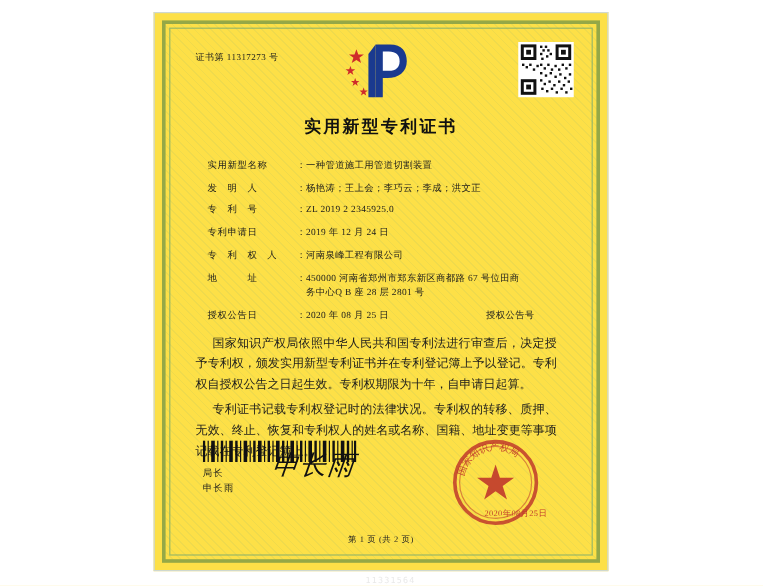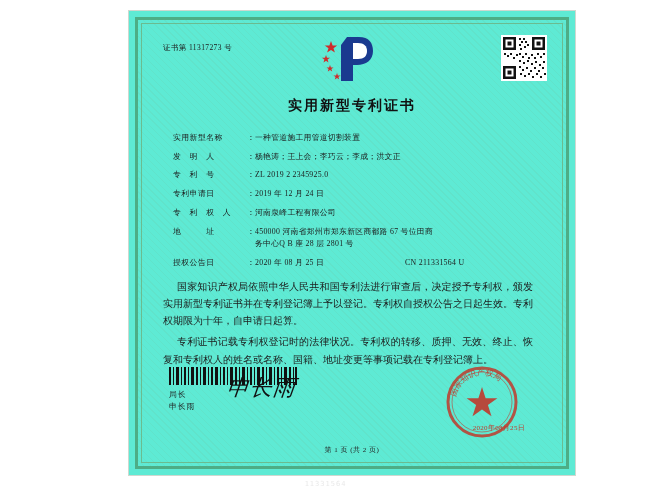--- a/index.html
+++ b/index.html
@@ -19,23 +19,23 @@
     width: 651px;
     height: 488px;
     background: #ffffff;
   }
 
   
   .cert {
     position: absolute;
     left: 128px;
     top: 10px;
-    width: 448px;
+    width: 379px;
     height: 466px;
-    background: #5eead4;
+    background: #fde047;
     border: 1px solid #cfd8cf;
     box-sizing: border-box;
     overflow: hidden;
   }
   .cert-border-outer {
     position: absolute;
     left: 6px;
     top: 6px;
     right: 6px;
     bottom: 6px;
@@ -384,21 +384,21 @@
             <span class="sub">务中心Q B 座 28 层 2801 号</span>
           </div>
         </div>
 
         <div class="field">
           <div class="field-label">授权公告日</div>
           <div class="field-sep">：</div>
           <div class="field-value">
             <div class="field-pair">
               <div class="p-left">2020 年 08 月 25 日</div>
-              <div class="p-right-val">CN 211331564 U</div>
+              <div class="p-right-label">授权公告号</div>
             </div>
           </div>
         </div>
 
       </div>
 
       <div class="body-text">
         <p>国家知识产权局依照中华人民共和国专利法进行审查后，决定授予专利权，颁发实用新型专利证书并在专利登记簿上予以登记。专利权自授权公告之日起生效。专利权期限为十年，自申请日起算。</p>
         <p>专利证书记载专利权登记时的法律状况。专利权的转移、质押、无效、终止、恢复和专利权人的姓名或名称、国籍、地址变更等事项记载在专利登记簿上。</p>
       </div>

